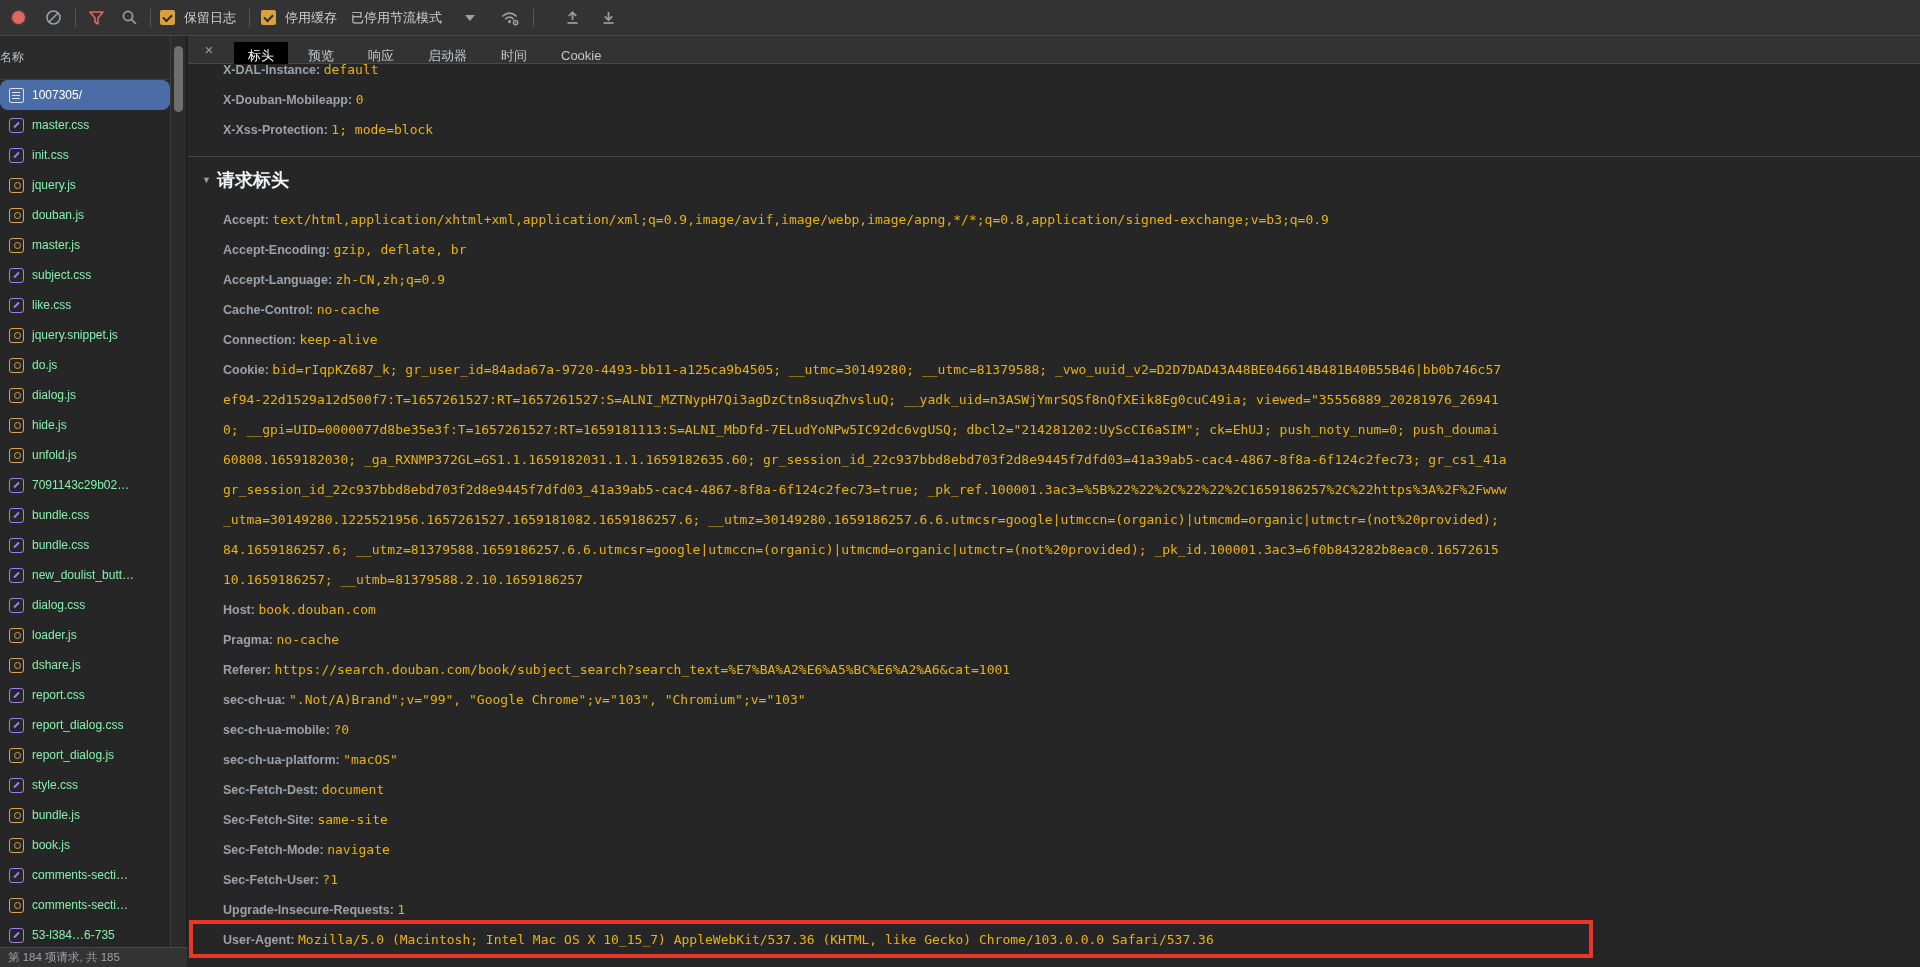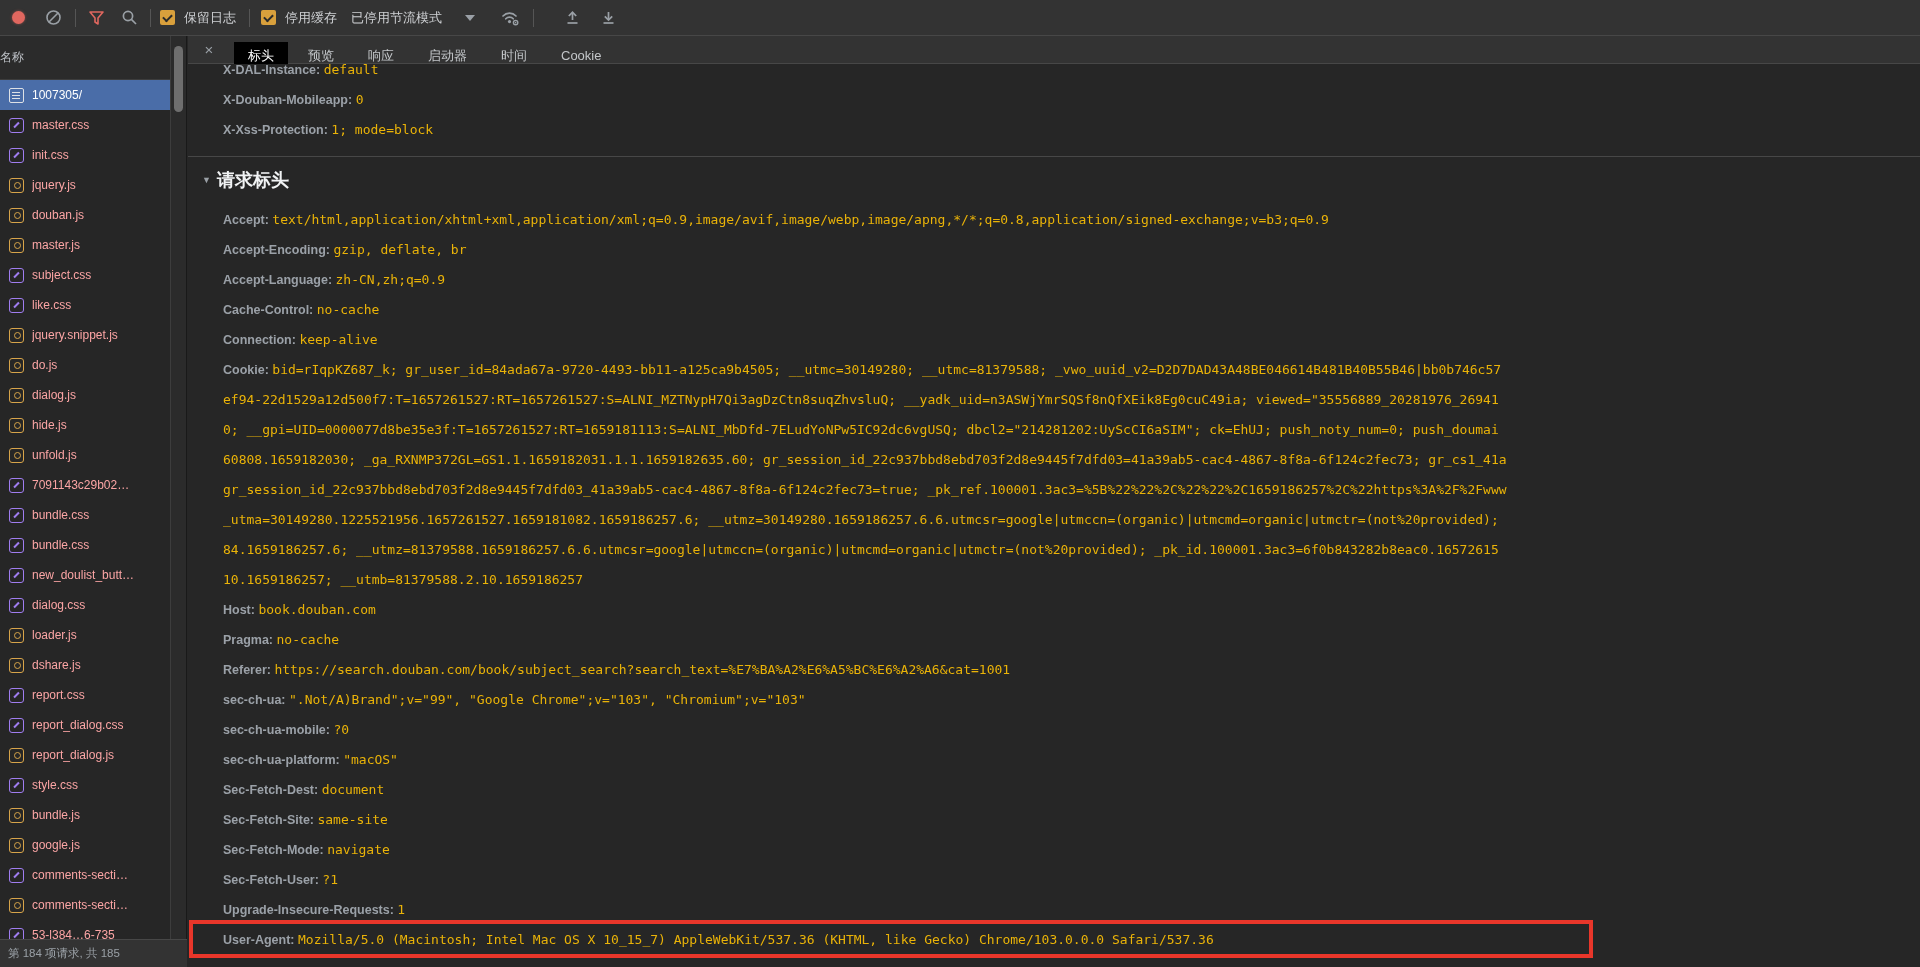--- a/index.html
+++ b/index.html
@@ -37,37 +37,37 @@
     position:absolute; left:0; top:36px; width:187px; bottom:0;
     background:#262626; border-right:1px solid #191919; overflow:hidden;
   }
   .sidebar-header {
     position:absolute; left:0; top:0; width:170px; height:44px;
     background:#2b2b2b; border-bottom:1px solid #3d3d3d;
     display:flex; align-items:center; 
     color:#bdc1c6; font-size:12px;
   }
   .rows { position:absolute; left:0; top:44px; width:170px; }
-  .row { height:30px; display:flex; align-items:center; padding-left:9px; color:#fca5a5; font-size:12px; cursor:pointer; white-space:nowrap; overflow:hidden; }
-  .row.selected { background:#4a6da8; color:#ffffff; }
+  .row { height:30px; display:flex; align-items:center; padding-left:9px; color:#86efac; font-size:12px; cursor:pointer; white-space:nowrap; overflow:hidden; }
+  .row.selected { background:#4a6da8; color:#ffffff;border-radius:8px; }
   .row .ric { width:15px; height:15px; margin-right:8px; flex:0 0 auto; position:relative; border-radius:3px; }
   .ric.icon-css { border:1.5px solid #a07df0; }
   .ric.icon-css::after { content:""; position:absolute; left:3px; top:3px; width:7px; height:0; border-top:2px solid #a07df0; transform:rotate(-45deg); transform-origin:center; top:5.5px; }
   .ric.icon-js { border:1.5px solid #d7a44a; }
   .ric.icon-js::after { content:""; position:absolute; left:3.5px; top:3.5px; width:5px; height:5px; border:1.6px solid #d7a44a; border-radius:50%; }
   .ric.icon-doc { border:1.5px solid #dde1e6; border-radius:2px; }
   .ric.icon-doc::before { content:""; position:absolute; left:2px; top:3px; width:8px; border-top:1.5px solid #dde1e6; box-shadow:0 3px 0 #dde1e6, 0 6px 0 #dde1e6; }
   .row-label { overflow:hidden; text-overflow:ellipsis; }
   .side-scroll {
     position:absolute; right:0; top:0; width:16px; bottom:0;
     background:#2b2b2b; border-left:1px solid #3d3d3d;
   }
   .side-thumb { position:absolute; left:3px; top:10px; width:9px; height:66px; border-radius:5px; background:#6e6e6e; cursor:pointer; }
   .status-bar {
-    position:absolute; left:0; bottom:0; width:187px; height:28px;
+    position:absolute; left:0; bottom:0; width:187px; height:20px;
     background:#333333; border-top:1px solid #474747; z-index:6;
     display:flex; align-items:center; padding-left:8px;
     color:#9aa0a6; font-size:11.5px; white-space:nowrap; overflow:hidden;
   }
   
   .tabbar {
     position:absolute; left:188px; top:36px; right:0; height:28px;
     background:#333333; border-bottom:1px solid #474747;
     display:flex; align-items:center;
   }
@@ -253,21 +253,21 @@
       <div class="row">
     <span class="ric icon-css"></span>
     <span class="row-label">style.css</span>
   </div>
       <div class="row">
     <span class="ric icon-js"></span>
     <span class="row-label">bundle.js</span>
   </div>
       <div class="row">
     <span class="ric icon-js"></span>
-    <span class="row-label">google.js</span>
+    <span class="row-label">book.js</span>
   </div>
       <div class="row">
     <span class="ric icon-css"></span>
     <span class="row-label">comments-secti…</span>
   </div>
       <div class="row">
     <span class="ric icon-js"></span>
     <span class="row-label">comments-secti…</span>
   </div>
       <div class="row">

